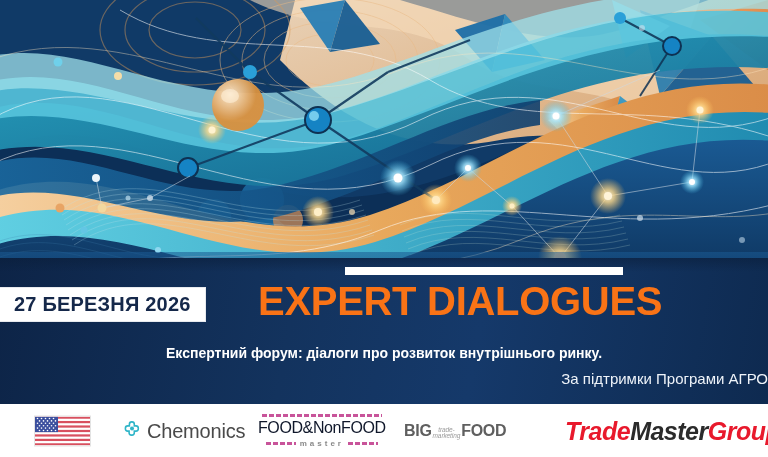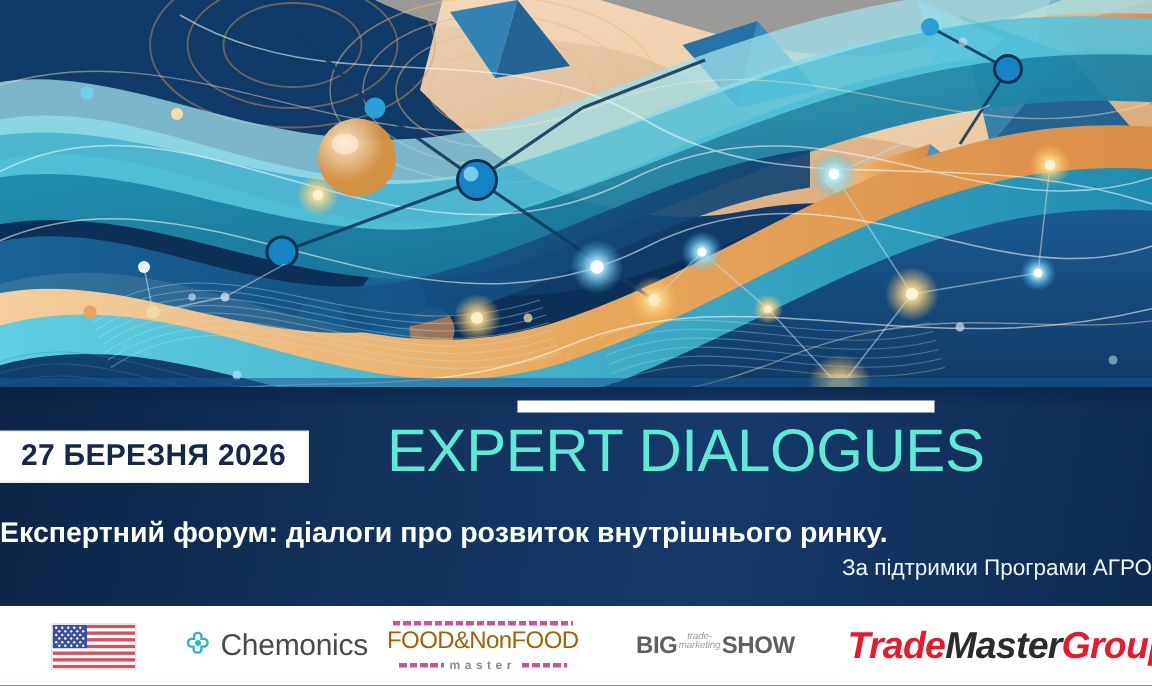--- a/index.html
+++ b/index.html
@@ -46,30 +46,30 @@
     box-shadow:0 0 0 1px rgba(255,255,255,.9);
   }
   .datebadge span{
     color:#15284a;
     font-size:20px;font-weight:bold;
     letter-spacing:.2px;white-space:nowrap;
   }
 
   .title{
     position:absolute;left:258px;top:281px;
-    color:#5eead4;
-    font-size:40px;font-weight:normal;
+    color:#f97316;
+    font-size:40px;font-weight:bold;
     letter-spacing:-.3px;white-space:nowrap;
     line-height:1;
   }
 
   .subtitle{
     position:absolute;left:0;right:0;top:345px;
-    color:#ffffff;
-    font-size:19px;font-weight:bold;
+    text-align:center;color:#ffffff;
+    font-size:14px;font-weight:bold;
     white-space:nowrap;
   }
   .subtitle2{
     position:absolute;left:0;right:0;top:370px;
     text-align:right;color:#eef3f9;
     font-size:15px;font-weight:normal;
     white-space:nowrap;
   }
 
   
@@ -85,28 +85,28 @@
         border:1px solid #e3e3e3;background:#fff;overflow:hidden;}
 
   
   .chemonics{left:122px;display:flex;align-items:center;gap:5px;}
   .chemonics .word{color:#4a4a4a;font-size:20px;font-weight:normal;letter-spacing:-.2px;}
 
   
   .fnf{left:258px;text-align:center;}
   .fnf .fnf-top{display:block;height:3px;width:120px;margin:0 auto 2px;
     background:repeating-linear-gradient(90deg,#c8549a 0 5px,#ffffff 5px 7px);}
-  .fnf .fnf-main{display:block;color:#a16207;font-size:16px;font-weight:normal;letter-spacing:-.4px;white-space:nowrap;}
+  .fnf .fnf-main{display:block;color:#0f172a;font-size:16px;font-weight:normal;letter-spacing:-.4px;white-space:nowrap;}
   .fnf .fnf-bot{display:flex;align-items:center;justify-content:center;gap:4px;margin-top:2px;}
   .fnf .dash{height:3px;width:30px;background:repeating-linear-gradient(90deg,#c8549a 0 5px,#ffffff 5px 7px);}
   .fnf .master{color:#8a8a8a;font-size:8px;letter-spacing:3px;white-space:nowrap;}
 
   
   .bigshow{left:404px;text-align:center;}
-  .bigshow .row{display:flex;align-items:flex-start;justify-content:center;white-space:nowrap;margin-left:20px;}
+  .bigshow .row{display:flex;align-items:flex-end;justify-content:center;white-space:nowrap;}
   .bigshow .big,.bigshow .show{color:#5f5f5f;font-size:16px;letter-spacing:-.3px;}
   .bigshow .mid{display:inline-flex;flex-direction:column;line-height:.95;padding:0 1px;}
   .bigshow .mid span{color:#9b9b9b;font-size:6.5px;letter-spacing:-.1px;}
   .bigshow .rule{height:2.5px;width:132px;background:#e8795e;margin-top:2px;}
 
   
   .tmg{left:565px;white-space:nowrap;font-size:25px;font-weight:bold;font-style:italic;letter-spacing:-.5px;}
   .tmg .r{color:#e8192c;}
   .tmg .k{color:#2b2b2b;}
 </style>
@@ -425,21 +425,21 @@
       </span>
     </div>
 
     <div class="logo bigshow">
       <span class="row">
         <b class="big">BIG</b>
         <i class="mid">
           <span>trade-</span>
           <span>marketing</span>
         </i>
-        <b class="show">SHOW</b>
+        <b class="show">FOOD</b>
       </span>
       <i class="rule"></i>
     </div>
 
     <div class="logo tmg">
       <span class="r">Trade</span><span class="k">Master</span><span class="r">Group</span>
     </div>
 
   </div>
 </div>

